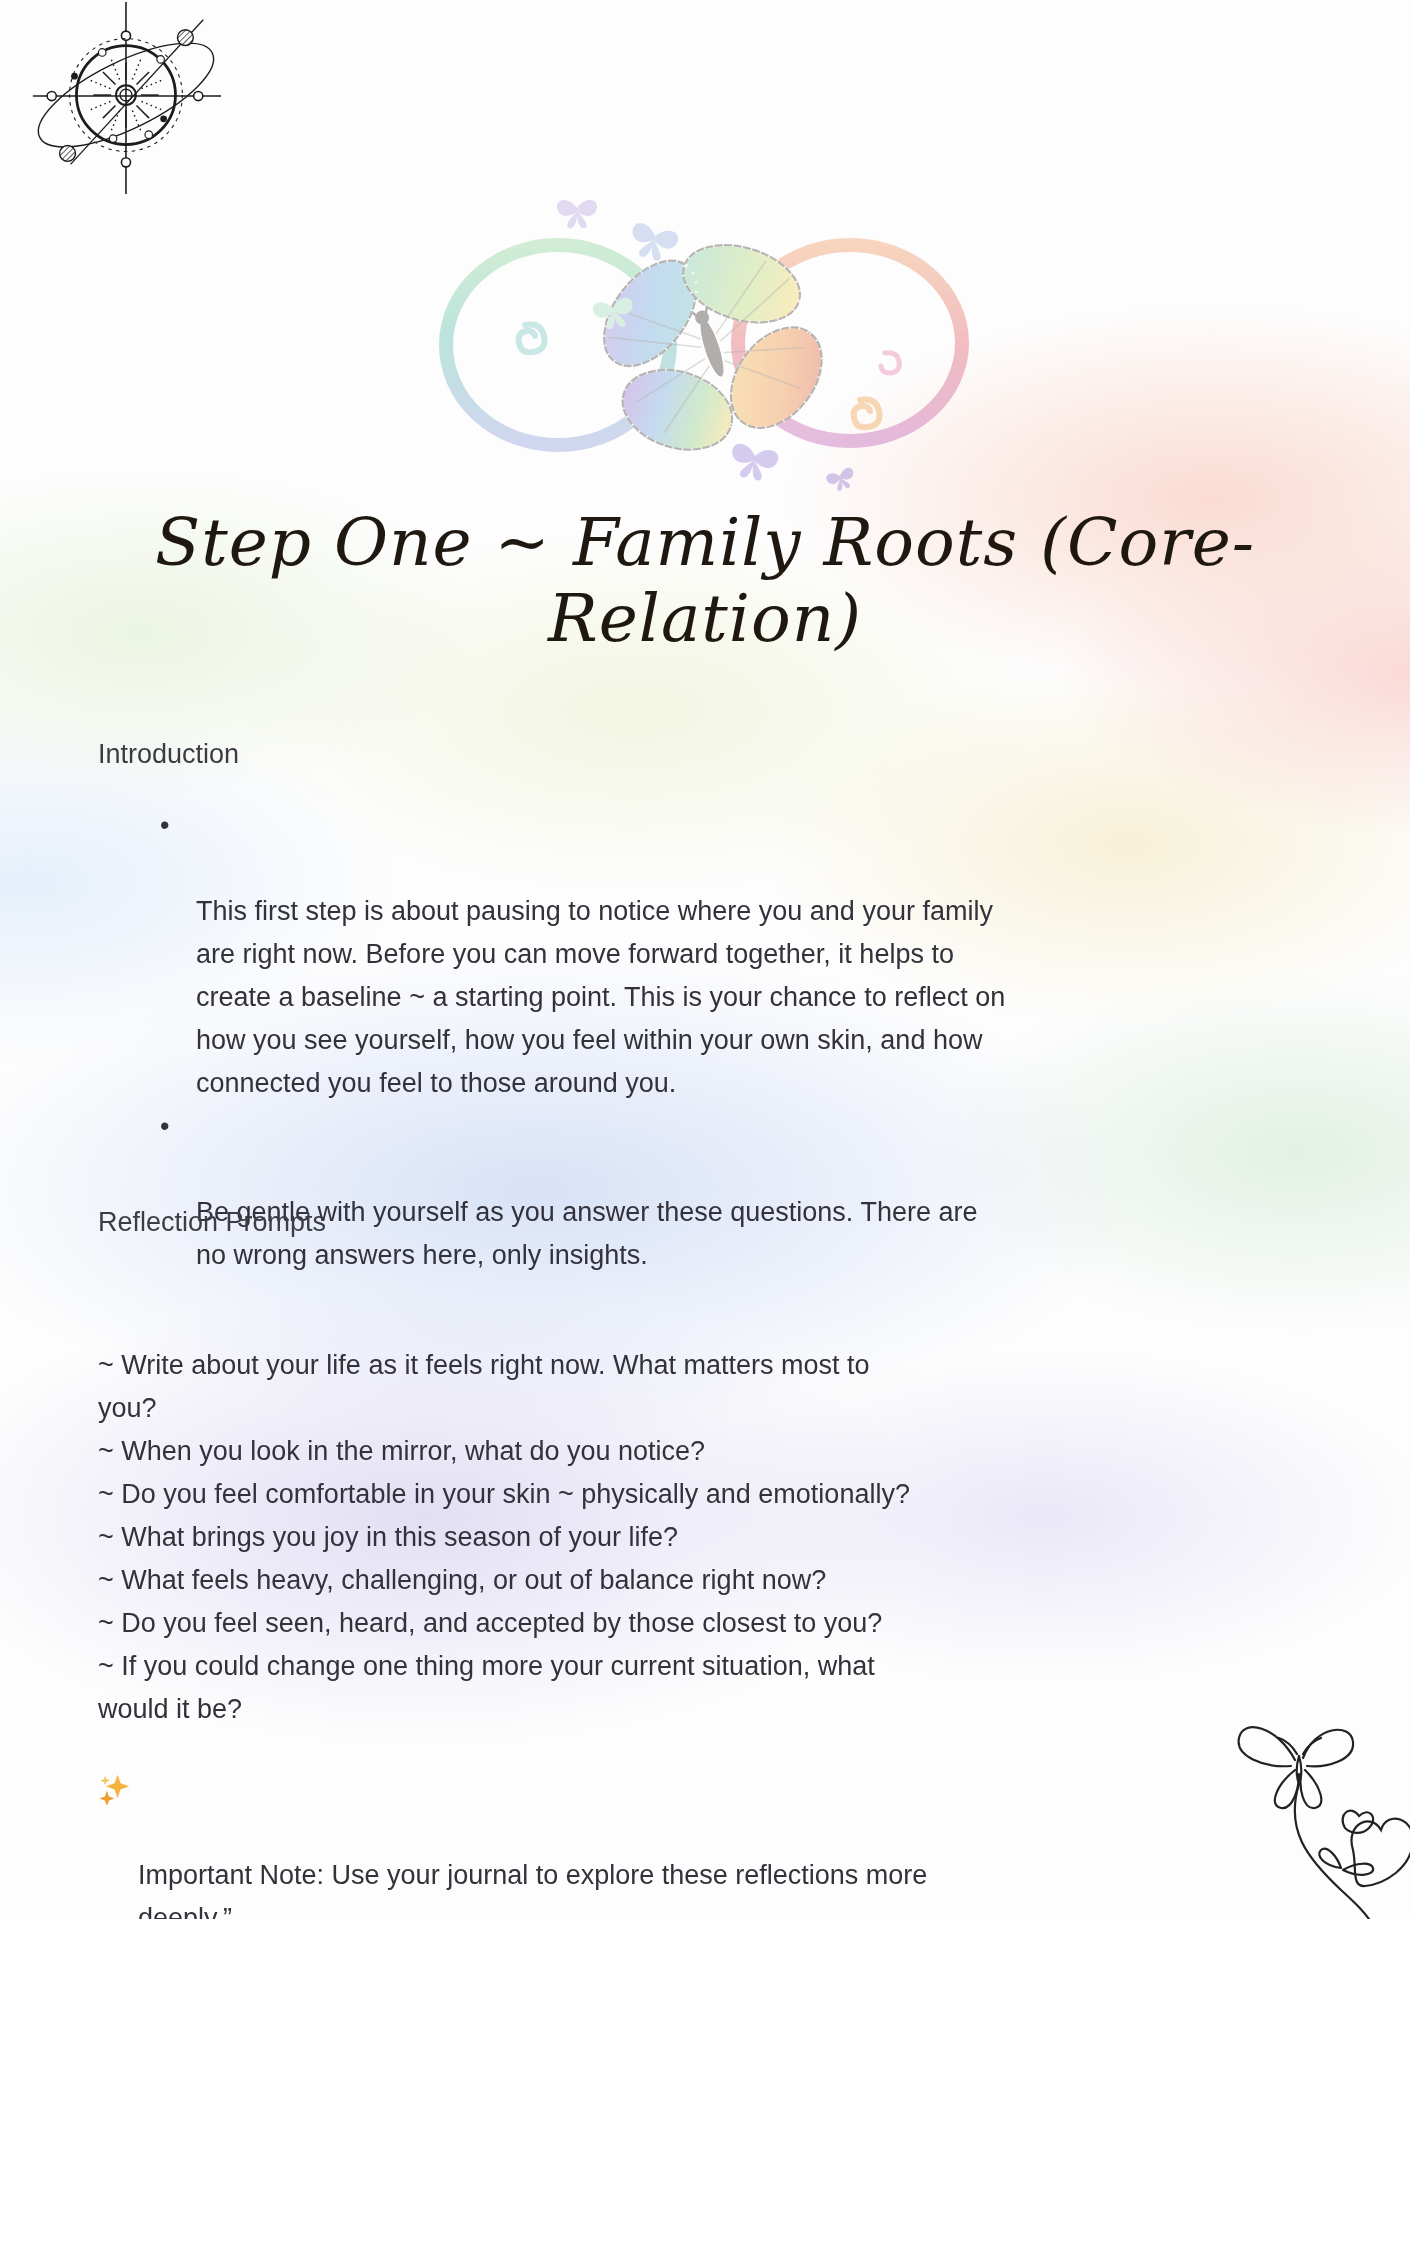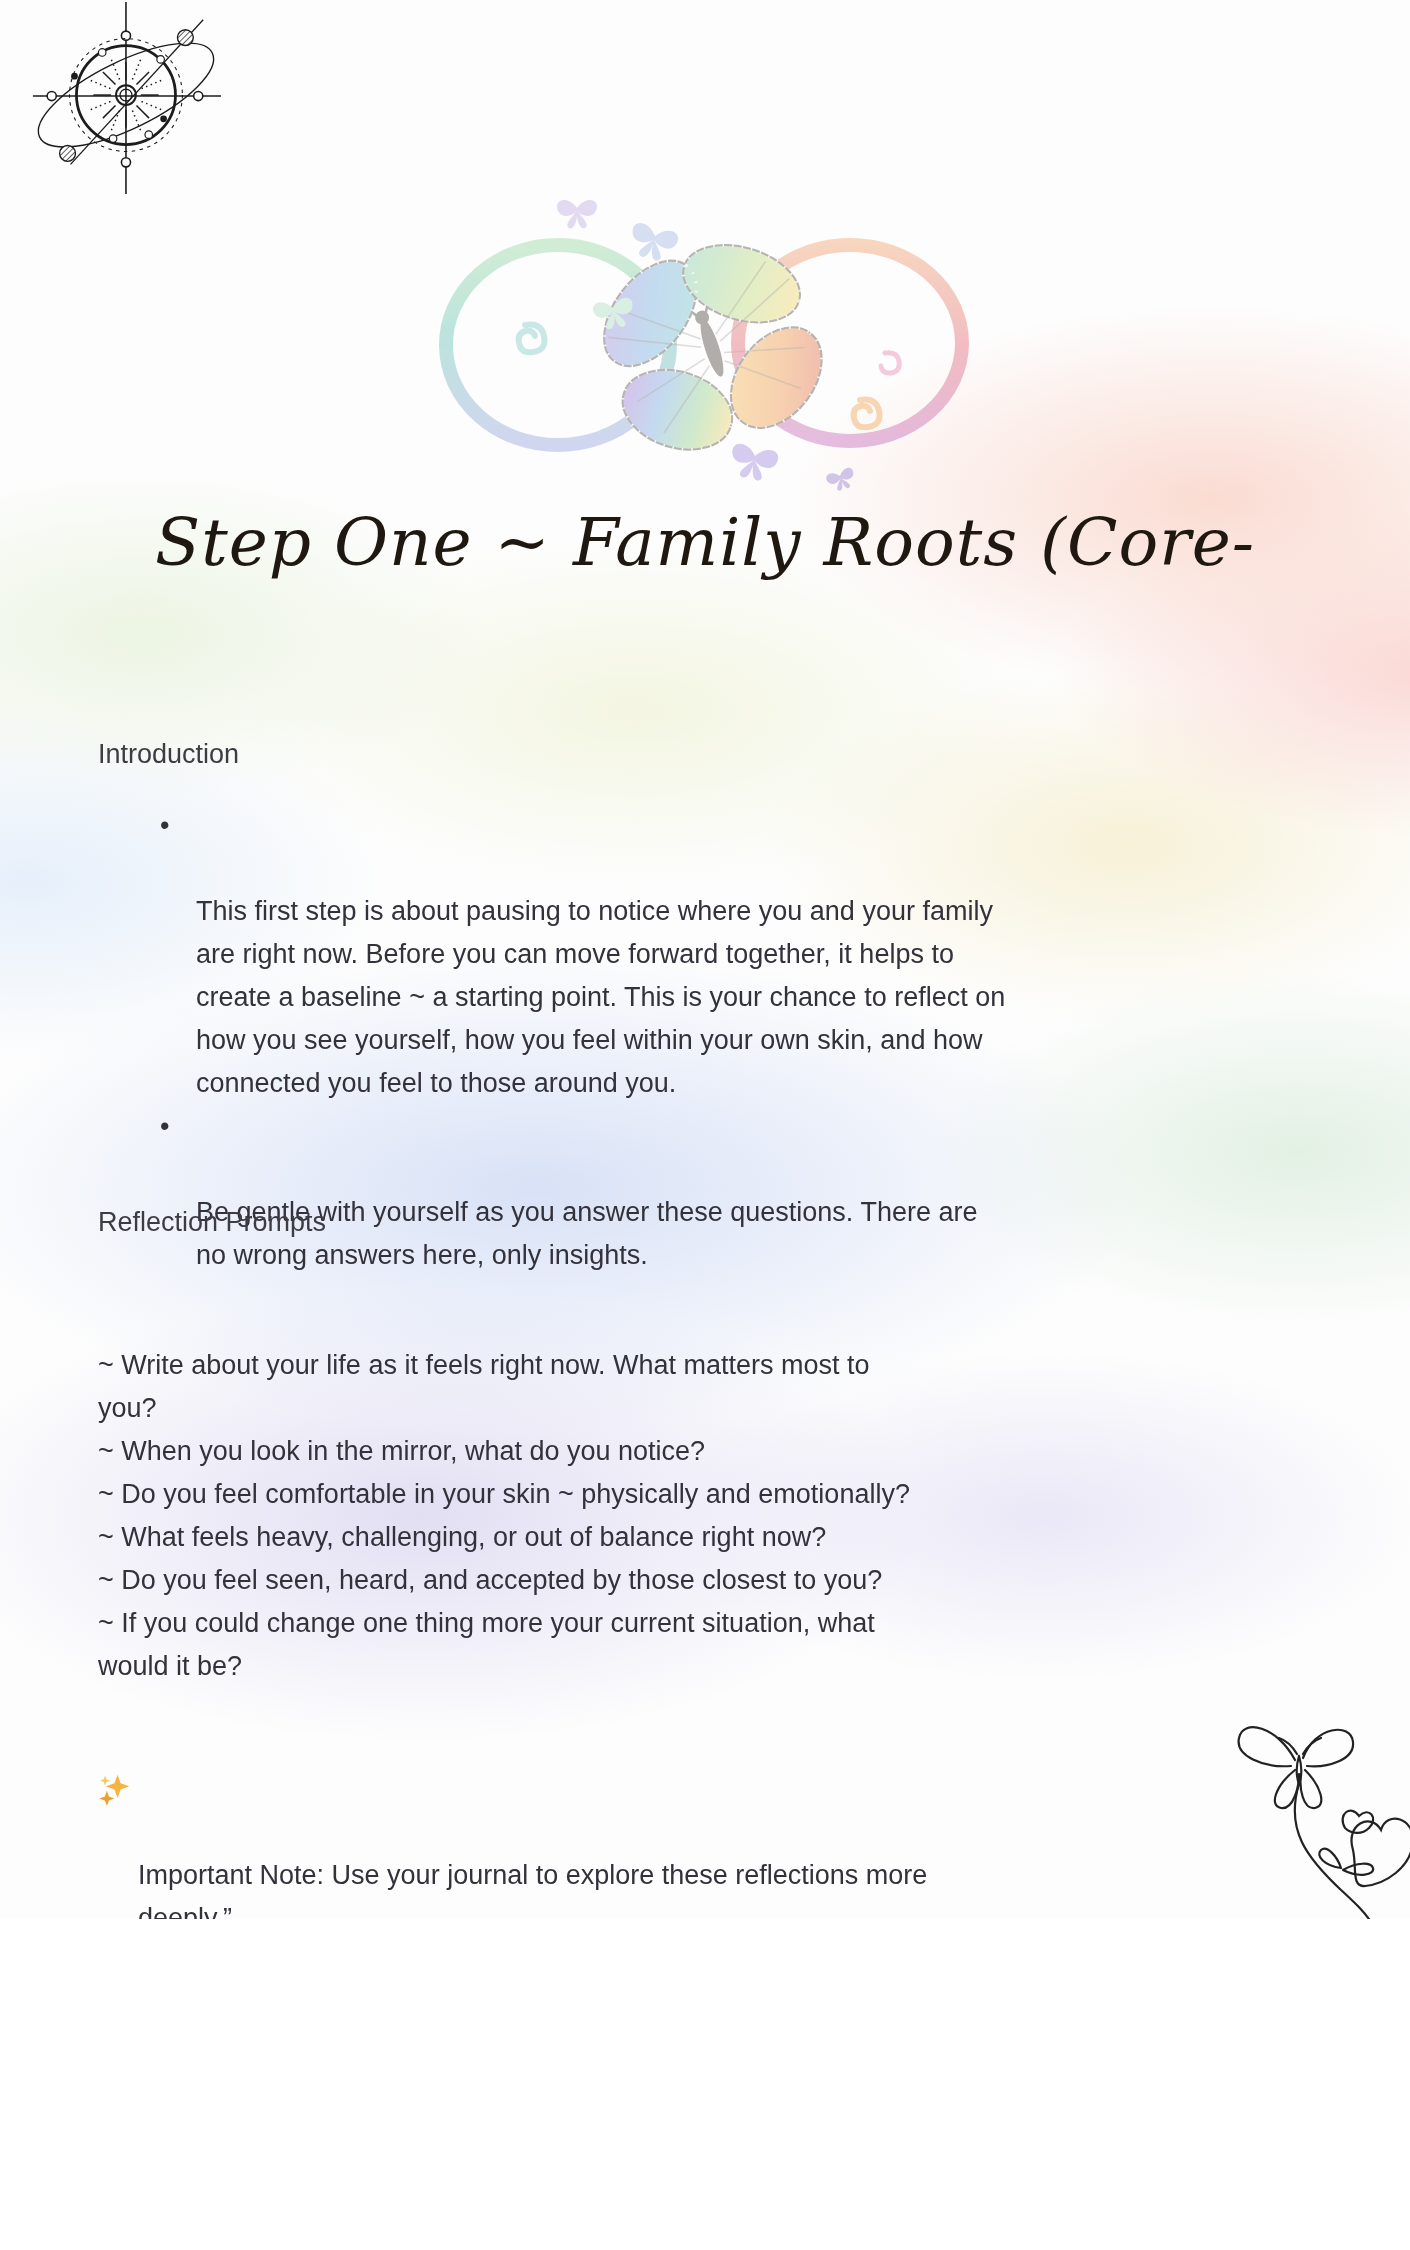--- a/index.html
+++ b/index.html
@@ -188,20 +188,21 @@
       </g>
     </g>
   </svg>
 
   <svg class="header-art" width="550" height="310">
     <use href="#infb" width="550" height="310"></use>
   </svg>
 
   <div class="page-title">
     <div>Step One ~ Family Roots (Core-</div>
+    <div>Relation)</div>
   </div>
 
   <div class="section-heading intro-heading">Introduction</div>
   <ul class="bullet-list">
     <li>
       <span class="dot">•</span>
       <span>This first step is about pausing to notice where you and your family
 are right now. Before you can move forward together, it helps to
 create a baseline ~ a starting point. This is your chance to reflect on
 how you see yourself, how you feel within your own skin, and how
@@ -213,20 +214,21 @@
 no wrong answers here, only insights.</span>
     </li>
   </ul>
 
   <div class="section-heading prompts-heading">Reflection Prompts</div>
   <div class="prompt-list">
     <div class="prompt">~ Write about your life as it feels right now. What matters most to
 you?</div>
     <div class="prompt">~ When you look in the mirror, what do you notice?</div>
     <div class="prompt">~ Do you feel comfortable in your skin ~ physically and emotionally?</div>
+    <div class="prompt">~ What brings you joy in this season of your life?</div>
     <div class="prompt">~ What feels heavy, challenging, or out of balance right now?</div>
     <div class="prompt">~ Do you feel seen, heard, and accepted by those closest to you?</div>
     <div class="prompt">~ If you could change one thing more your current situation, what
 would it be?</div>
   </div>
 
   <div class="note-block">
     <div class="note-inner">
       <svg class="sparkle" width="32" height="32" viewBox="0 0 36 36">
         <path d="M22,2 l3.4,9.4 L35,15 l-9.6,3.6 L22,28 l-3.4,-9.4 L9,15 l9.6,-3.6 Z" fill="#f6b33d"></path>

